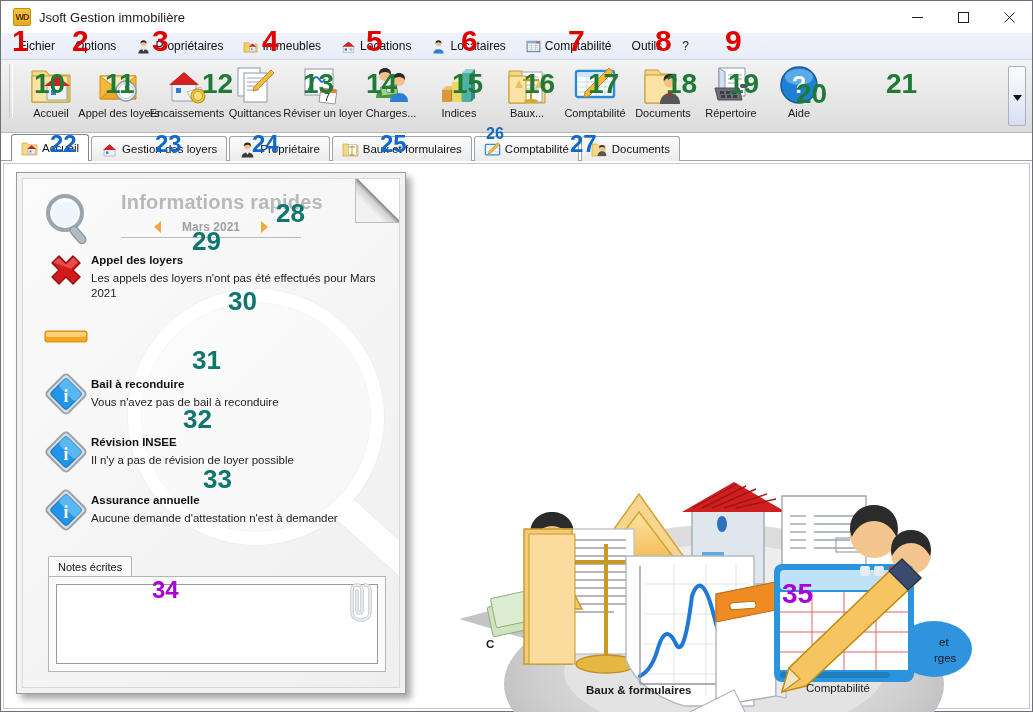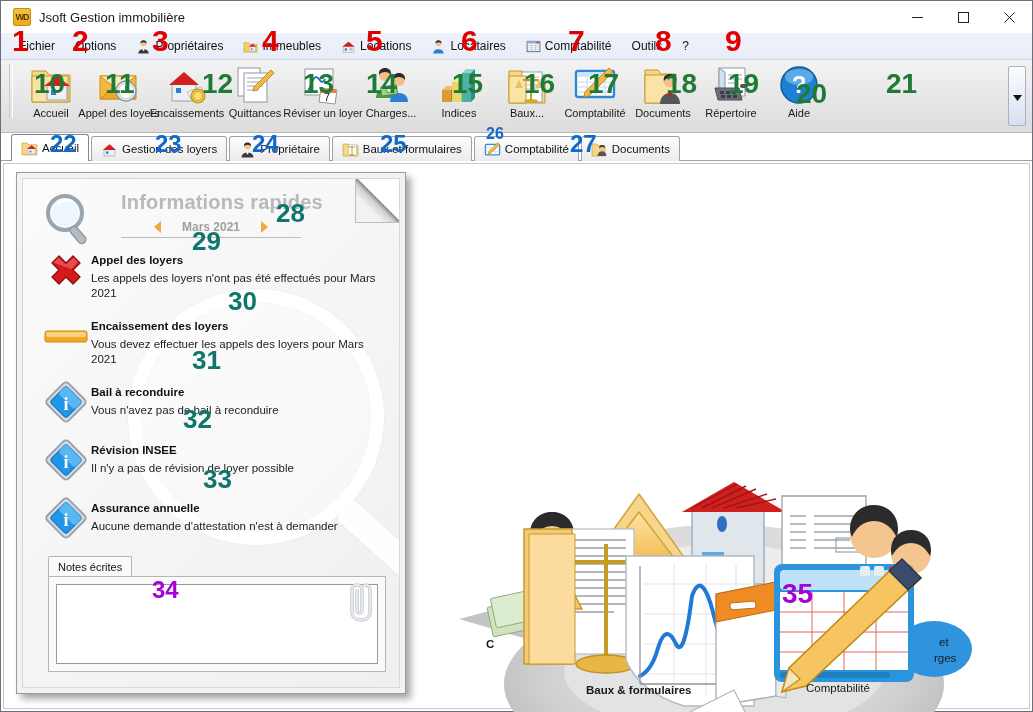--- a/index.html
+++ b/index.html
@@ -666,24 +666,20 @@
             </span>
           </div>
 
           <div class="item">
             <span class="iico">
               <svg viewBox="0 0 46 46" width="46" height="46">
                 <rect x="2" y="18" width="42" height="11" rx="2" fill="#f5a623" stroke="#cf8a12" stroke-width="1"></rect>
                 <rect x="3" y="19" width="40" height="5" rx="2" fill="#fdd07a"></rect>
               </svg>
             </span>
-            <span class="itxt">
-              <span class="ititle" style="display:block">Encaissement des loyers</span>
-              <span class="idesc" style="display:block">Vous devez effectuer les appels des loyers pour Mars 2021</span>
-            </span>
           </div>
 
           <div class="item">
             <span class="iico">
               <svg viewBox="0 0 46 46" width="46" height="46">
                 <g transform="translate(23,23) rotate(45)">
                   <rect x="-15" y="-15" width="30" height="30" rx="4" fill="#d7dde2" stroke="#9aa3ab" stroke-width="2"></rect>
                   <rect x="-11.5" y="-11.5" width="23" height="23" rx="3" fill="#2196e8" stroke="#1273b5" stroke-width="1"></rect>
                   <rect x="-11.5" y="-11.5" width="23" height="11" rx="3" fill="#6ec2f5" opacity=".75"></rect>
                 </g>

